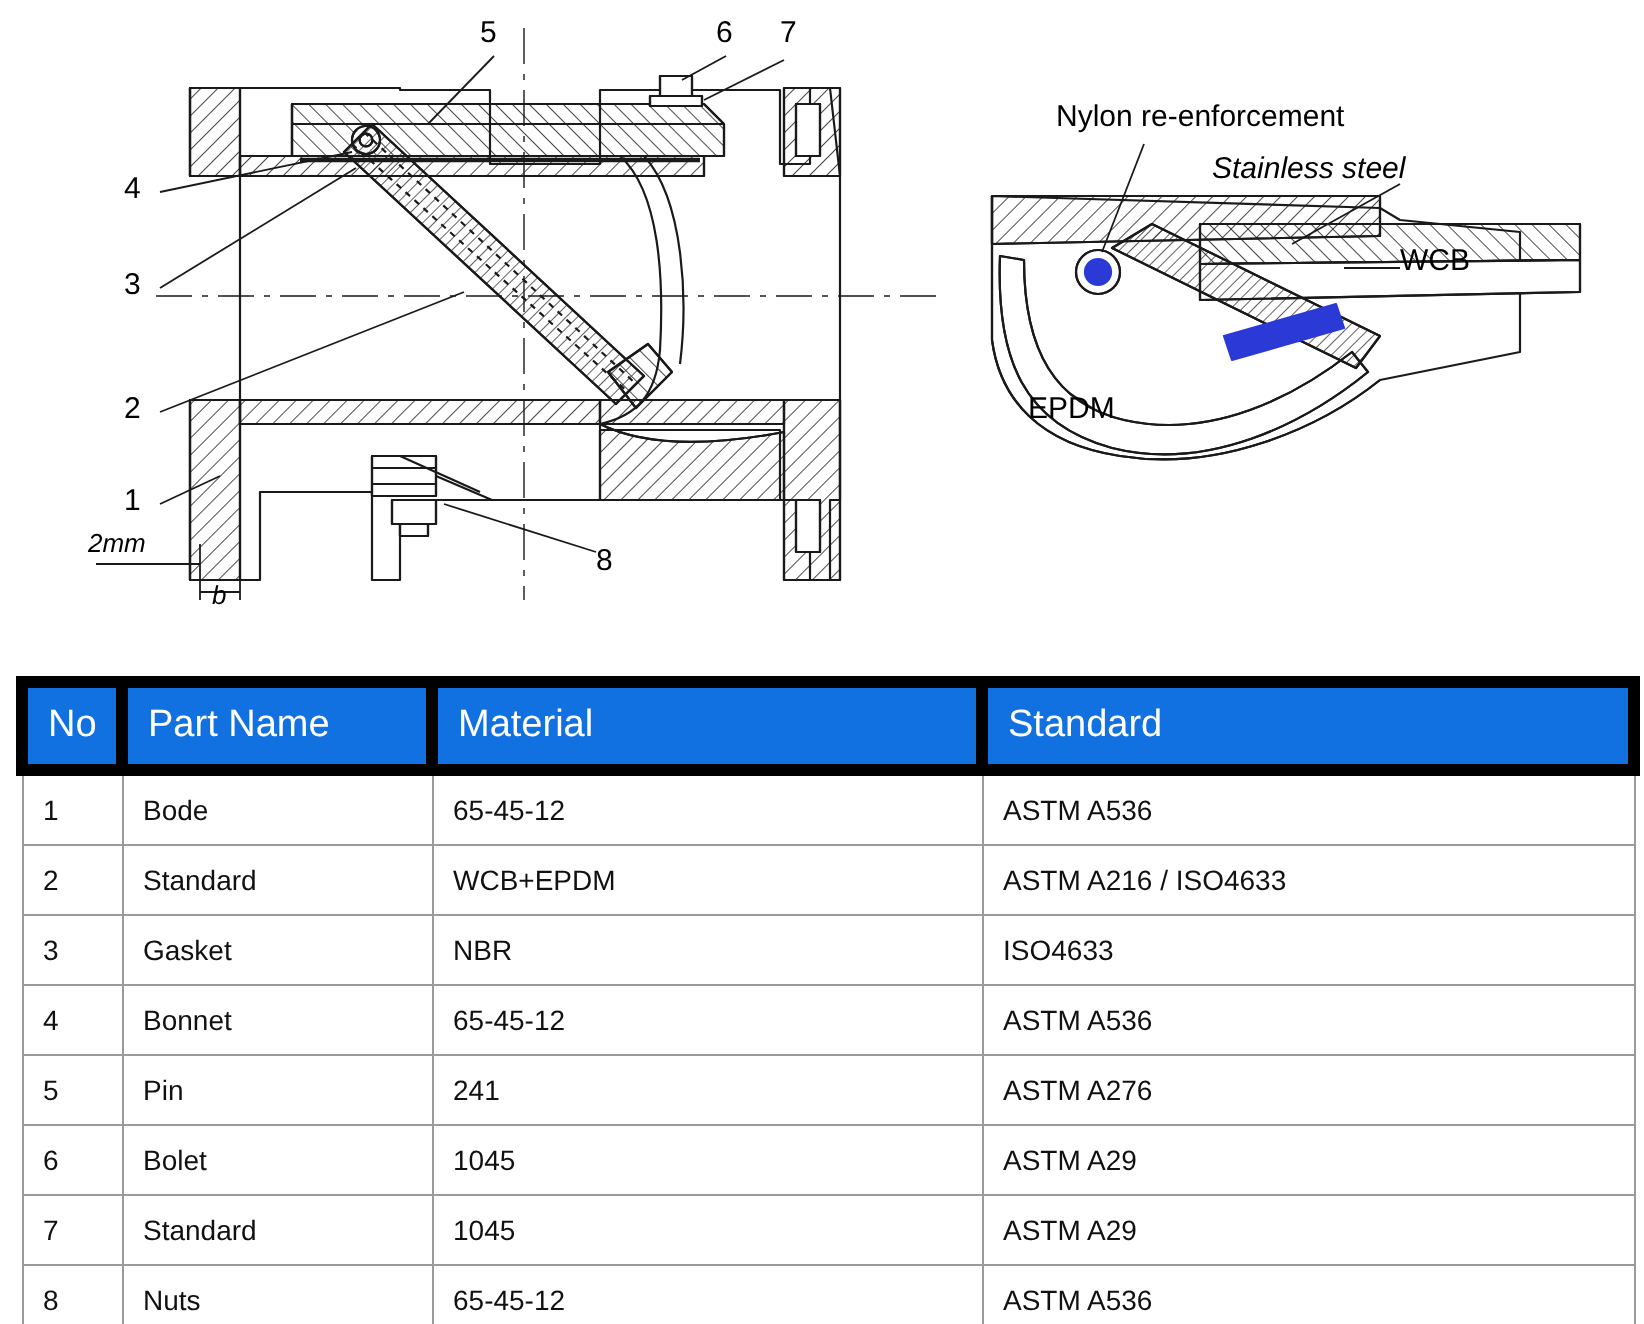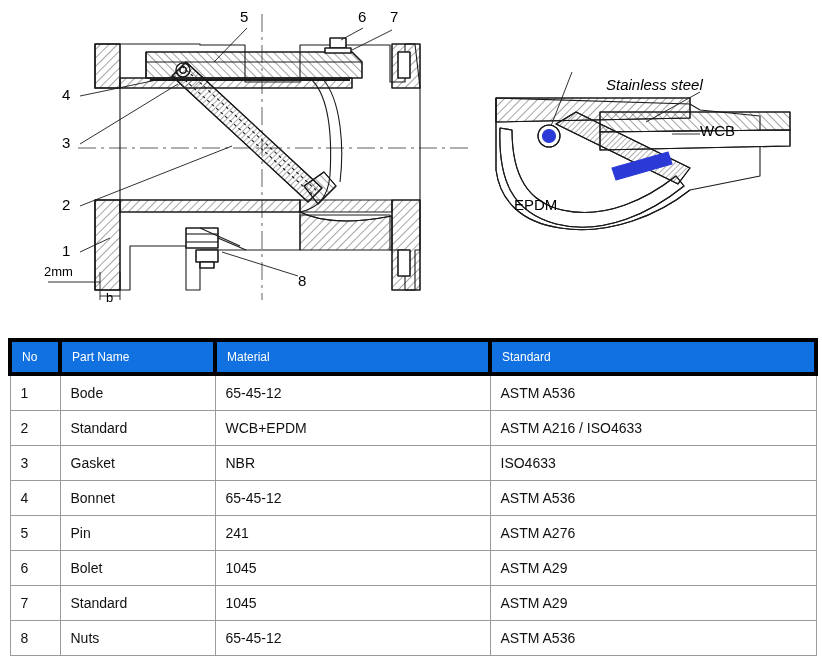--- a/index.html
+++ b/index.html
@@ -33,21 +33,21 @@
     display: block;
   }
 
   .lbl {
     position: absolute;
     font-family: "Liberation Sans", sans-serif;
     font-size: 15px;
     color: #000;
     white-space: nowrap;
   }
-  .lbl.small { font-size: 13px; }
+  .lbl.small { font-size: 13px; font-style: italic; }
 
   
   #parts-table {
     position: absolute;
     left: 8px;
     top: 338px;
     width: 806px;
     border-collapse: collapse;
     table-layout: fixed;
     font-size: 14px;
@@ -56,22 +56,22 @@
   #parts-table col.c-name { width: 155px; }
   #parts-table col.c-mat { width: 275px; }
   #parts-table col.c-std { width: 326px; }
 
   #parts-table th {
     background: #1271e0;
     color: #ffffff;
     font-weight: normal;
     text-align: left;
     padding: 8px 10px;
-    border: 4px solid #000000;
-    font-size: 12px;
+    border: 6px solid #000000;
+    font-size: 19px;
   }
   #parts-table td {
     border: 1px solid #9a9a9a;
     padding: 8px 10px;
     font-size: 14px;
     color: #111;
     background: #fff;
     height: 18px;
   }
   #parts-table tr td:first-child { text-align: left; }
@@ -233,20 +233,21 @@
     <div class="lbl" style="left:390px; top:8px;">7</div>
     <div class="lbl" style="left:62px;  top:86px;">4</div>
     <div class="lbl" style="left:62px;  top:134px;">3</div>
     <div class="lbl" style="left:62px;  top:196px;">2</div>
     <div class="lbl" style="left:62px;  top:242px;">1</div>
     <div class="lbl" style="left:298px; top:272px;">8</div>
 
     <div class="lbl small" style="left:44px; top:264px;">2mm</div>
     <div class="lbl small" style="left:106px; top:290px;">b</div>
 
+    <div class="lbl" style="left:528px; top:50px;">Nylon re-enforcement</div>
     <div class="lbl" style="left:606px; top:76px;font-style:italic;">Stainless steel</div>
     <div class="lbl" style="left:700px; top:122px;">WCB</div>
     <div class="lbl" style="left:514px; top:196px;">EPDM</div>
   </div>
 
   <table id="parts-table">
     <colgroup>
       <col class="c-no">
         <col class="c-name">
         <col class="c-mat">

